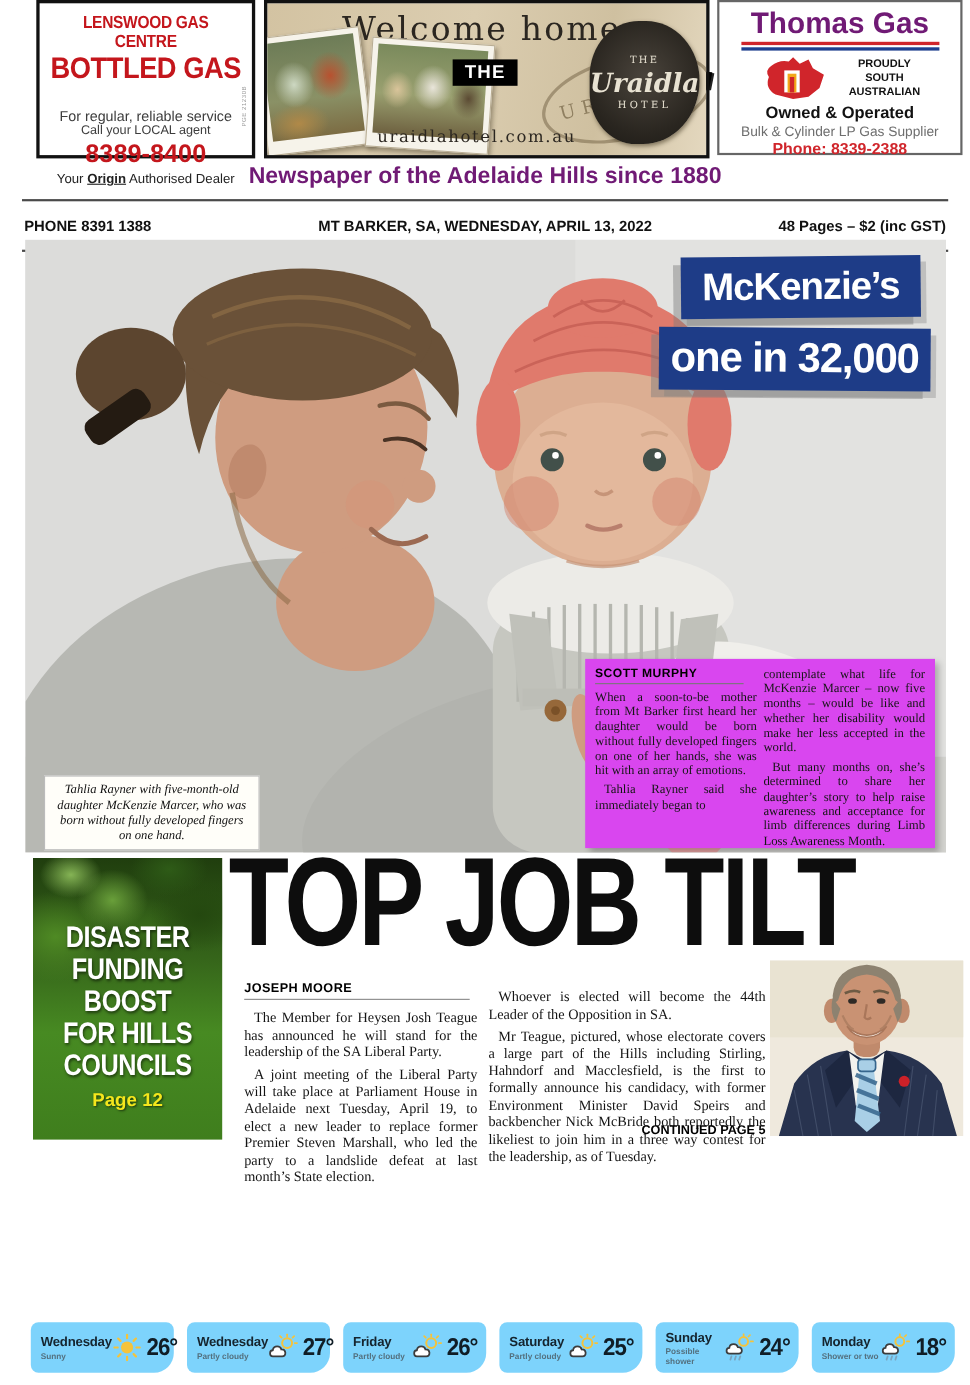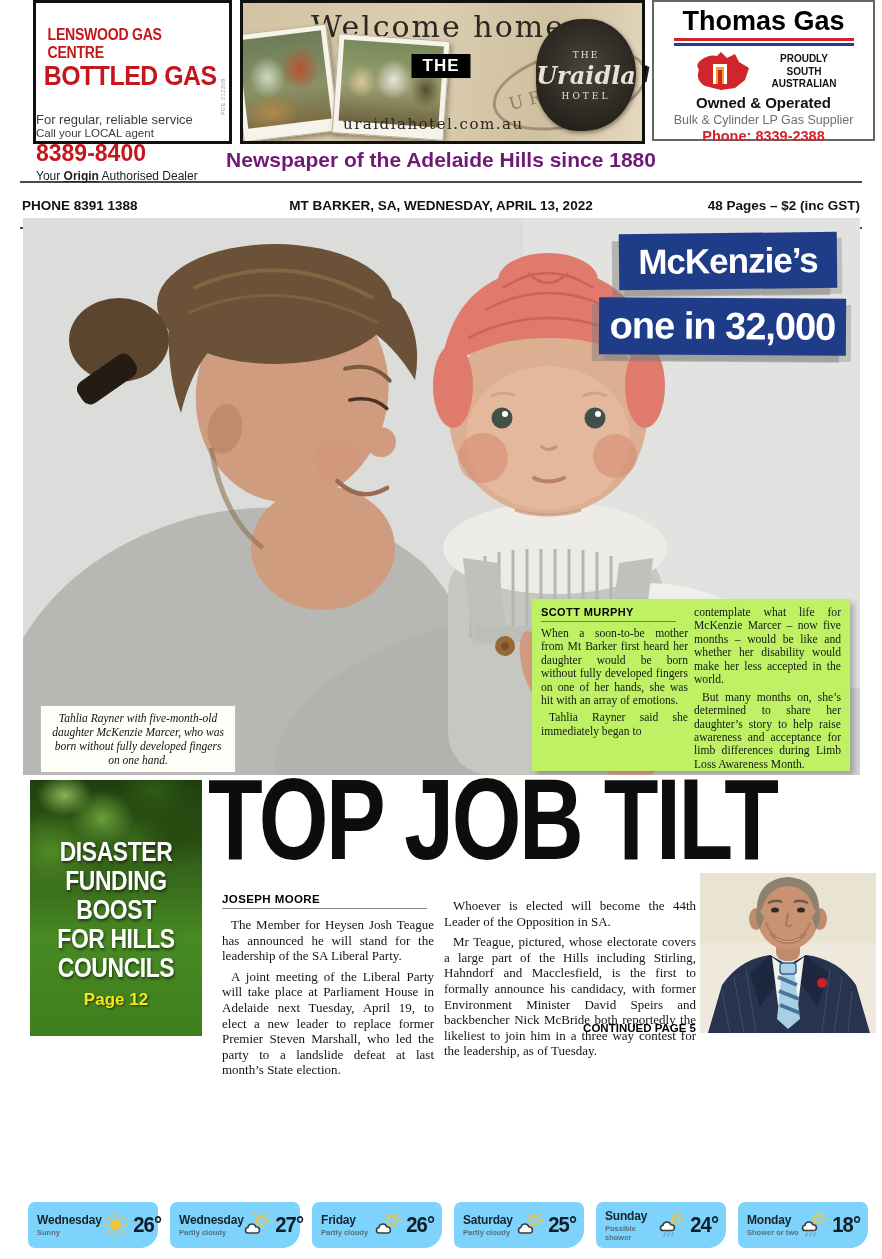--- a/index.html
+++ b/index.html
@@ -54,21 +54,21 @@
   .hb1 { top:15px; right:23px; width:218px; height:56px; font-size:35px; transform:rotate(-0.6deg); }
   .hb2 { top:80px; right:14px; width:247px; height:57px; font-size:38px; transform:rotate(0.4deg); }
   .caption-box {
     position:absolute; left:17px; top:487px; width:196px;
     background:#fffef9; border:1px solid #bbb; padding:5px 7px;
     font-family:"Liberation Serif", serif; font-style:italic;
     font-size:11.5px; line-height:1.22; text-align:center; color:#111;
   }
   .article-box {
     position:absolute; left:509px; top:381px; width:318px; height:172px;
-    background:#bef264; box-shadow:4px 4px 6px rgba(0,0,0,.25);
+    background:#d946ef; box-shadow:4px 4px 6px rgba(0,0,0,.25);
     padding:7px 9px 6px 9px; display:flex; gap:6px;
   }
   .article-box .col { flex:1; font-family:"Liberation Serif", serif; font-size:11.6px; line-height:1.16; text-align:justify; color:#161616; position:relative; }
   .article-box .col p { margin-bottom:4px; text-indent:8px; }
   .article-box .col p.first { text-indent:0; }
   .byline {
     font-family:"Liberation Sans", sans-serif; font-weight:900; font-size:11px;
     letter-spacing:.4px; color:#000; padding-bottom:2px; margin-bottom:5px;
     border-bottom:1px solid #777; display:block; width:92%;
   }
@@ -118,21 +118,21 @@
   .continued2 {
     position:absolute; left:444px; top:1022px; width:252px;
     font-weight:900; font-size:11.5px; text-align:right; color:#000;
   }
   .teague {
     position:absolute; left:700px; top:873px; width:176px; height:160px;
     overflow:hidden;
   }
   .ad-lenswood {
     left:33px; width:199px; height:144px; border:3px solid #111;
-    text-align:left; padding-top:23px; position:absolute;
+    text-align:center; padding-top:9px; position:absolute;
   }
   .lg-1 { color:#c4161c; font-weight:900; font-size:16px; transform:scaleX(.88); letter-spacing:-0.3px; }
   .lg-2 { color:#c4161c; font-weight:900; font-size:27px; transform:scaleX(.92); letter-spacing:-0.5px; line-height:1; margin-top:1px;}
   .lg-3 { color:#3c3c3c; font-size:13px; margin-top:22px; }
   .lg-4 { color:#3c3c3c; font-size:11.5px; }
   .lg-phone { color:#c4161c; font-weight:900; font-size:23px; margin-top:3px; line-height:1; }
   .lg-dealer { color:#222; font-size:12px; margin-top:4px; }
   .lg-dealer b { text-decoration:underline; }
   .lg-code {
     position:absolute; right:3px; bottom:26px; writing-mode:vertical-rl;
@@ -179,21 +179,21 @@
     display:flex; flex-direction:column; align-items:center; justify-content:center;
     color:#e8e2d2; text-align:center;
   }
   .ur-logo .l-the { font-size:9px; letter-spacing:2px; font-family:"DejaVu Serif", serif; }
   .ur-logo .l-main { font-family:"DejaVu Serif", serif; font-style:italic; font-weight:bold; font-size:24px; margin:1px 0; }
   .ur-logo .l-sub { font-size:9px; letter-spacing:3px; font-family:"DejaVu Serif", serif; }
   .ad-thomas {
     left:652px; width:223px; height:141px; border:2px solid #666;
     text-align:center; padding-top:4px; position:absolute;
   }
-  .tg-title { font-weight:bold; font-size:27px; color:#000000; letter-spacing:0; }
+  .tg-title { font-weight:bold; font-size:27px; color:#701a75; letter-spacing:0; }
   .tg-line { height:3px; width:180px; margin:0 auto; }
   .tg-line.red { background:#d0252b; margin-top:1px; }
   .tg-line.blue { background:#1f3f8f; margin-top:2px; }
   .tg-row { display:flex; justify-content:center; align-items:center; gap:19px; margin-top:4px; }
   .tg-proudly { font-weight:900; font-size:10px; color:#111; line-height:1.25; text-align:center; }
   .tg-owned { font-weight:900; font-size:15px; color:#111; margin-top:0; }
   .tg-sub { color:#6e6e6e; font-size:12.5px; margin-top:2px; }
   .tg-phone { color:#d0252b; font-weight:900; font-size:14.5px; margin-top:1px; }
 
   

